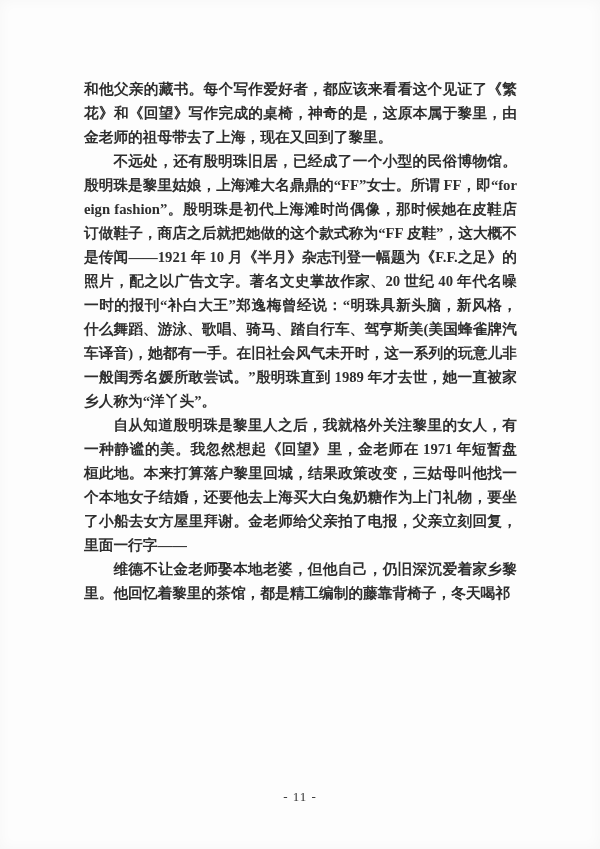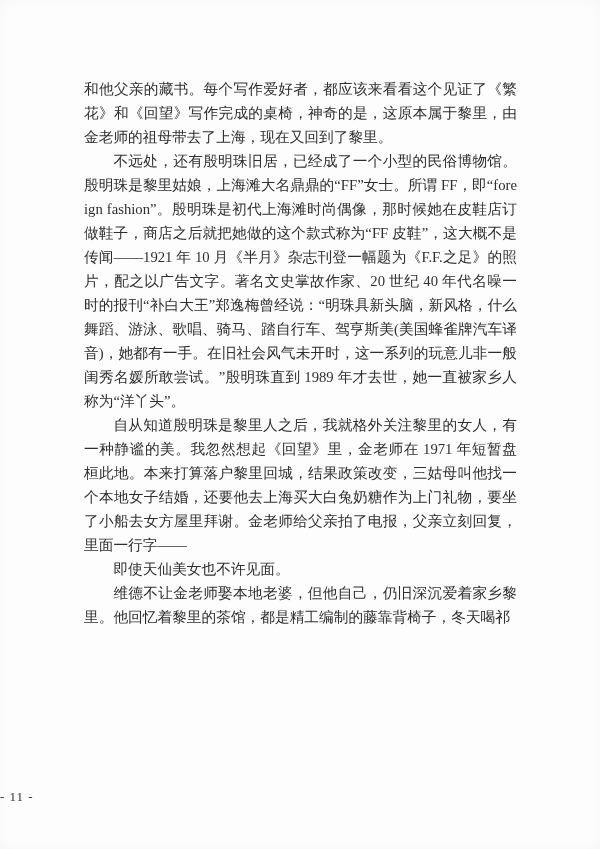--- a/index.html
+++ b/index.html
@@ -24,48 +24,48 @@
     box-shadow: inset 0 0 14px rgba(0,0,0,0.03);
   }
   .content {
     position: absolute;
     left: 84px;
     top: 77px;
     width: 433px;
     color: #2e2e2e;
     font-size: 14.7px;
     line-height: 24px;
+    font-weight: bold;
   }
   .para {
     margin: 0;
     padding: 0;
     text-align: justify;
     text-justify: inter-ideograph;
     word-break: break-all;
   }
   .para.indent {
     text-indent: 2em;
   }
   .page-number {
     position: absolute;
     left: 0;
     top: 789px;
     width: 600px;
-    text-align: left;
+    text-align: center;
     font-size: 13px;
     letter-spacing: 1px;
     color: #333333;
   }
 </style>
 </head>
 <body>
 
 <div class="page">
   <div class="content">
     <p class="para">和他父亲的藏书。每个写作爱好者，都应该来看看这个见证了《繁花》和《回望》写作完成的桌椅，神奇的是，这原本属于黎里，由金老师的祖母带去了上海，现在又回到了黎里。</p>
     <p class="para indent">不远处，还有殷明珠旧居，已经成了一个小型的民俗博物馆。殷明珠是黎里姑娘，上海滩大名鼎鼎的“FF”女士。所谓 FF，即“foreign fashion”。殷明珠是初代上海滩时尚偶像，那时候她在皮鞋店订做鞋子，商店之后就把她做的这个款式称为“FF 皮鞋”，这大概不是传闻——1921 年 10 月《半月》杂志刊登一幅题为《F.F.之足》的照片，配之以广告文字。著名文史掌故作家、20 世纪 40 年代名噪一时的报刊“补白大王”郑逸梅曾经说：“明珠具新头脑，新风格，什么舞蹈、游泳、歌唱、骑马、踏自行车、驾亨斯美(美国蜂雀牌汽车译音)，她都有一手。在旧社会风气未开时，这一系列的玩意儿非一般闺秀名媛所敢尝试。”殷明珠直到 1989 年才去世，她一直被家乡人称为“洋丫头”。</p>
     <p class="para indent">自从知道殷明珠是黎里人之后，我就格外关注黎里的女人，有一种静谧的美。我忽然想起《回望》里，金老师在 1971 年短暂盘桓此地。本来打算落户黎里回城，结果政策改变，三姑母叫他找一个本地女子结婚，还要他去上海买大白兔奶糖作为上门礼物，要坐了小船去女方屋里拜谢。金老师给父亲拍了电报，父亲立刻回复，里面一行字——</p>
-    <p class="para indent">即使天仙美女也不许见面。</p>
     <p class="para indent">维德不让金老师娶本地老婆，但他自己，仍旧深沉爱着家乡黎里。他回忆着黎里的茶馆，都是精工编制的藤靠背椅子，冬天喝祁</p>
   </div>
   <div class="page-number">- 11 -</div>
   <div class="scan-edge"></div>
 </div>
 
 </body></html>

